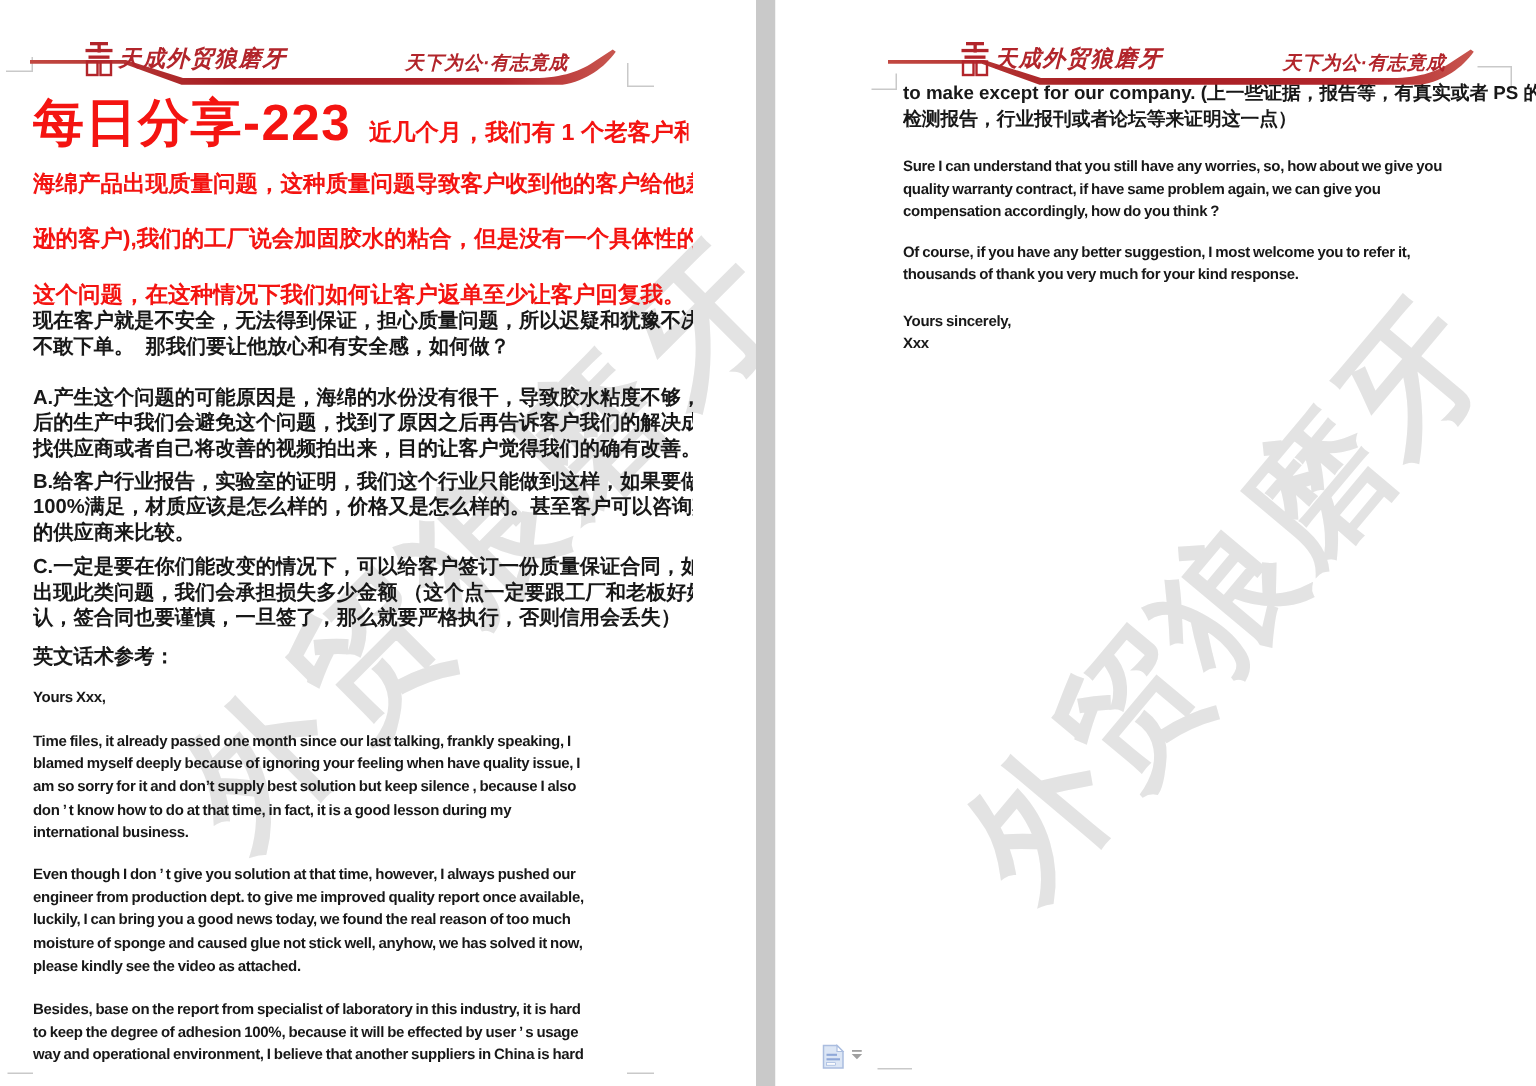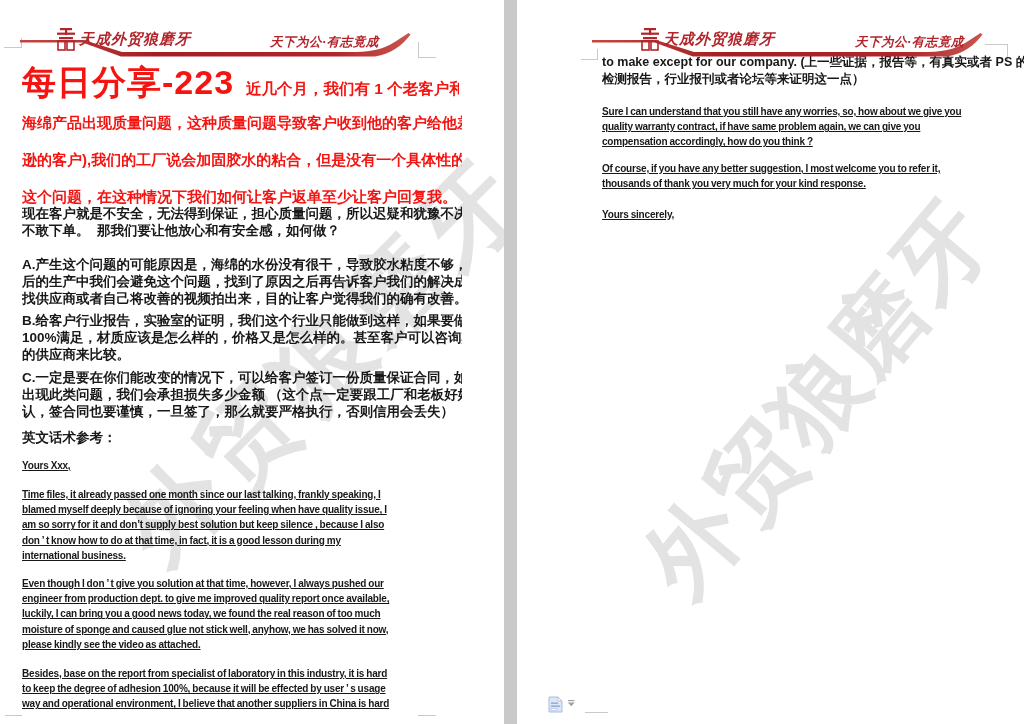--- a/index.html
+++ b/index.html
@@ -39,21 +39,21 @@
 
   
   .blk { position:absolute; z-index:2; white-space:pre; overflow:hidden; }
   .title-row { white-space:nowrap; }
   .doc-title { font-size:34px; line-height:38px; font-weight:800; color:#f41411; letter-spacing:1px; }
   .doc-subtitle { font-size:15.5px; font-weight:700; color:#f41411; margin-left:12px; }
   .red-para { font-size:15px; line-height:37px; font-weight:700; color:#f41411; }
   .cjk { font-size:13.5px; line-height:17px; font-weight:700; color:#181818; }
   .mixed { font-size:12.5px; line-height:17px; font-weight:700; color:#181818; }
   .eng { font-size:10px; line-height:15.2px; font-weight:700; color:#181818;
-         letter-spacing:-0.2px; word-spacing:-0.5px;text-decoration:underline; }
+         letter-spacing:-0.2px; word-spacing:-0.5px; }
 
   .footer-icon { position:absolute; z-index:3; cursor:pointer; }
   .footer-arrow { position:absolute; z-index:3; cursor:pointer; }
 </style>
 </head>
 <body>
 
 <div class="canvas">
 
   <div class="page page-left">
@@ -165,20 +165,21 @@
     <div class="mark" style="left:68px; top:712px; width:23px; height:1px;"></div>
 
     <div class="blk mixed" style="left:85px; top:54px; width:422px;">to make except for our company. (上一些证据，报告等，有真实或者 PS 的证书，
 检测报告，行业报刊或者论坛等来证明这一点）</div>
     <div class="blk eng" style="left:85px; top:104px; width:422px;">Sure I can understand that you still have any worries, so, how about we give you
 quality warranty contract, if have same problem again, we can give you
 compensation accordingly, how do you think ?</div>
     <div class="blk eng" style="left:85px; top:161px; width:422px;">Of course, if you have any better suggestion, I most welcome you to refer it,
 thousands of thank you very much for your kind response.</div>
     <div class="blk eng" style="left:85px; top:207px; width:422px;">Yours sincerely,</div>
+    <div class="blk eng" style="left:85px; top:222px; width:422px;">Xxx</div>
 
     <svg class="footer-icon" style="left:31px; top:696px;" width="15" height="17" viewBox="0 0 15 17">
       <path d="M1 1 h9 l4 4 v11 h-13 z" fill="#dce6f5" stroke="#aabddf" stroke-width="1"></path>
       <path d="M10 1 l4 4 h-4 z" fill="#ffffff" stroke="#aabddf" stroke-width="0.8"></path>
       <rect x="3" y="6.5" width="7" height="1.4" fill="#8fa8d8"></rect>
       <rect x="3" y="9.5" width="9" height="1.4" fill="#8fa8d8"></rect>
       <rect x="3" y="12.5" width="6" height="1.6" fill="#ffffff" stroke="#8fa8d8" stroke-width="0.4"></rect>
     </svg>
     <svg class="footer-arrow" style="left:50px; top:700px;" width="9" height="7" viewBox="0 0 9 7">
       <rect x="1" y="0" width="6.5" height="1.2" fill="#a0a0a0"></rect>

